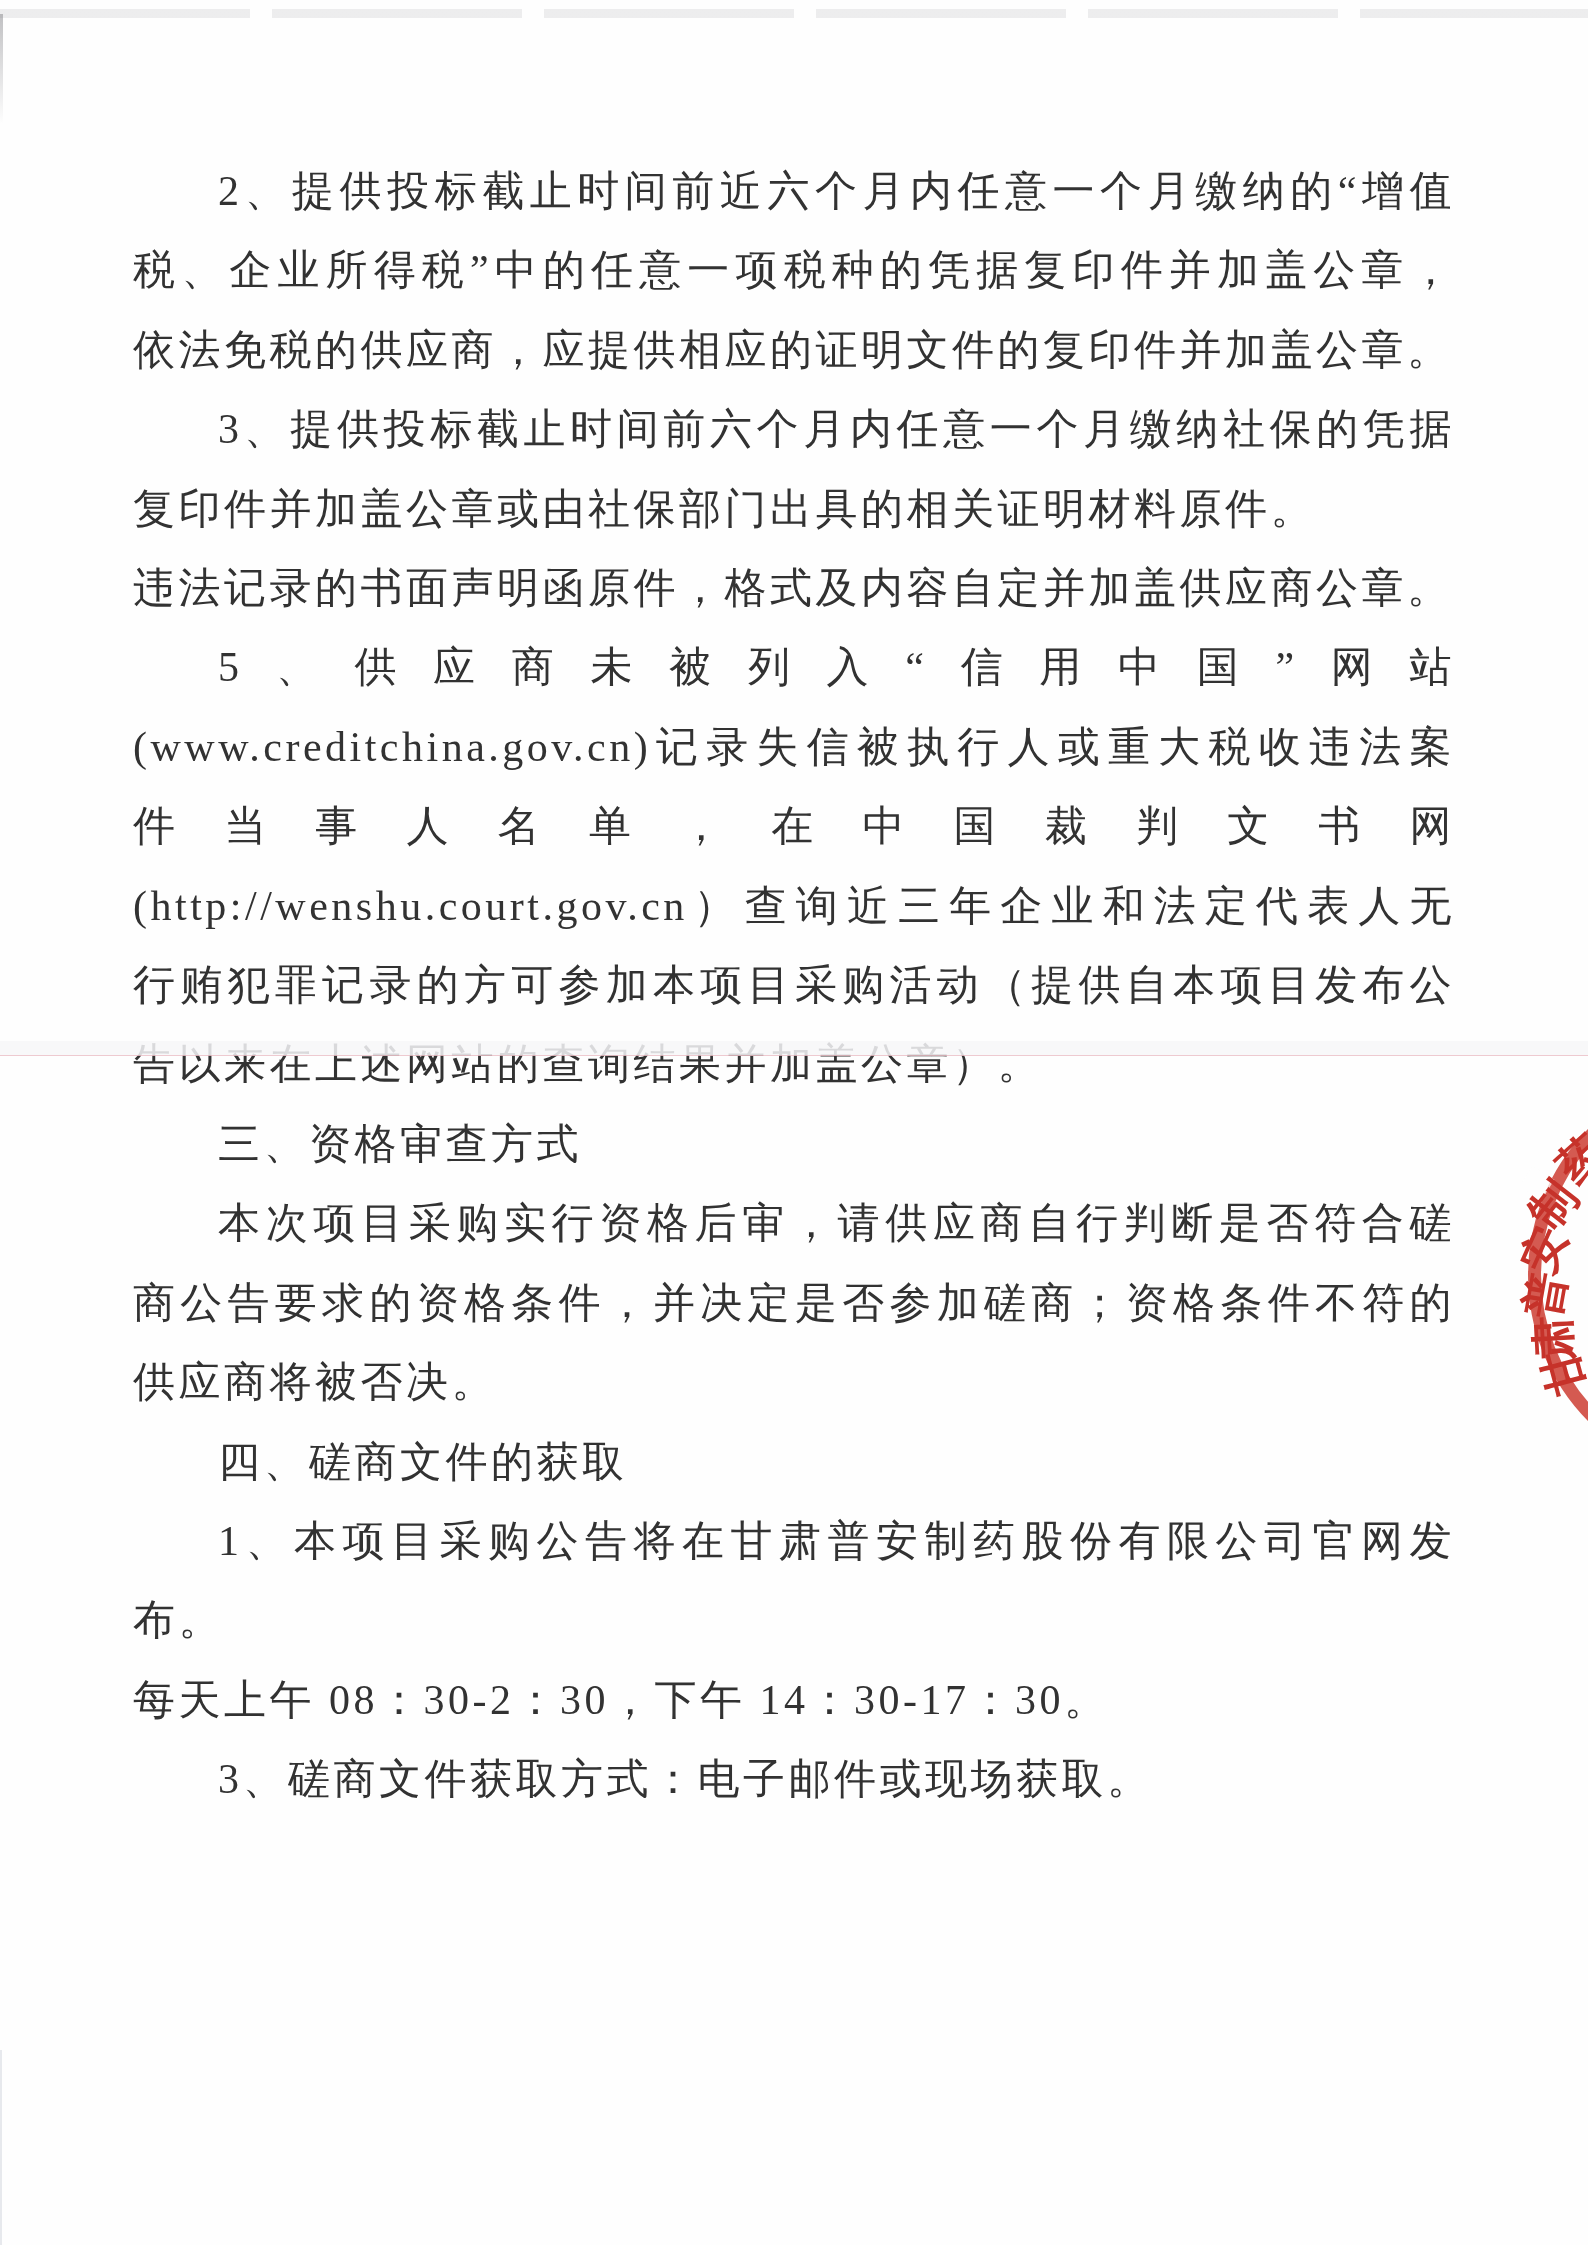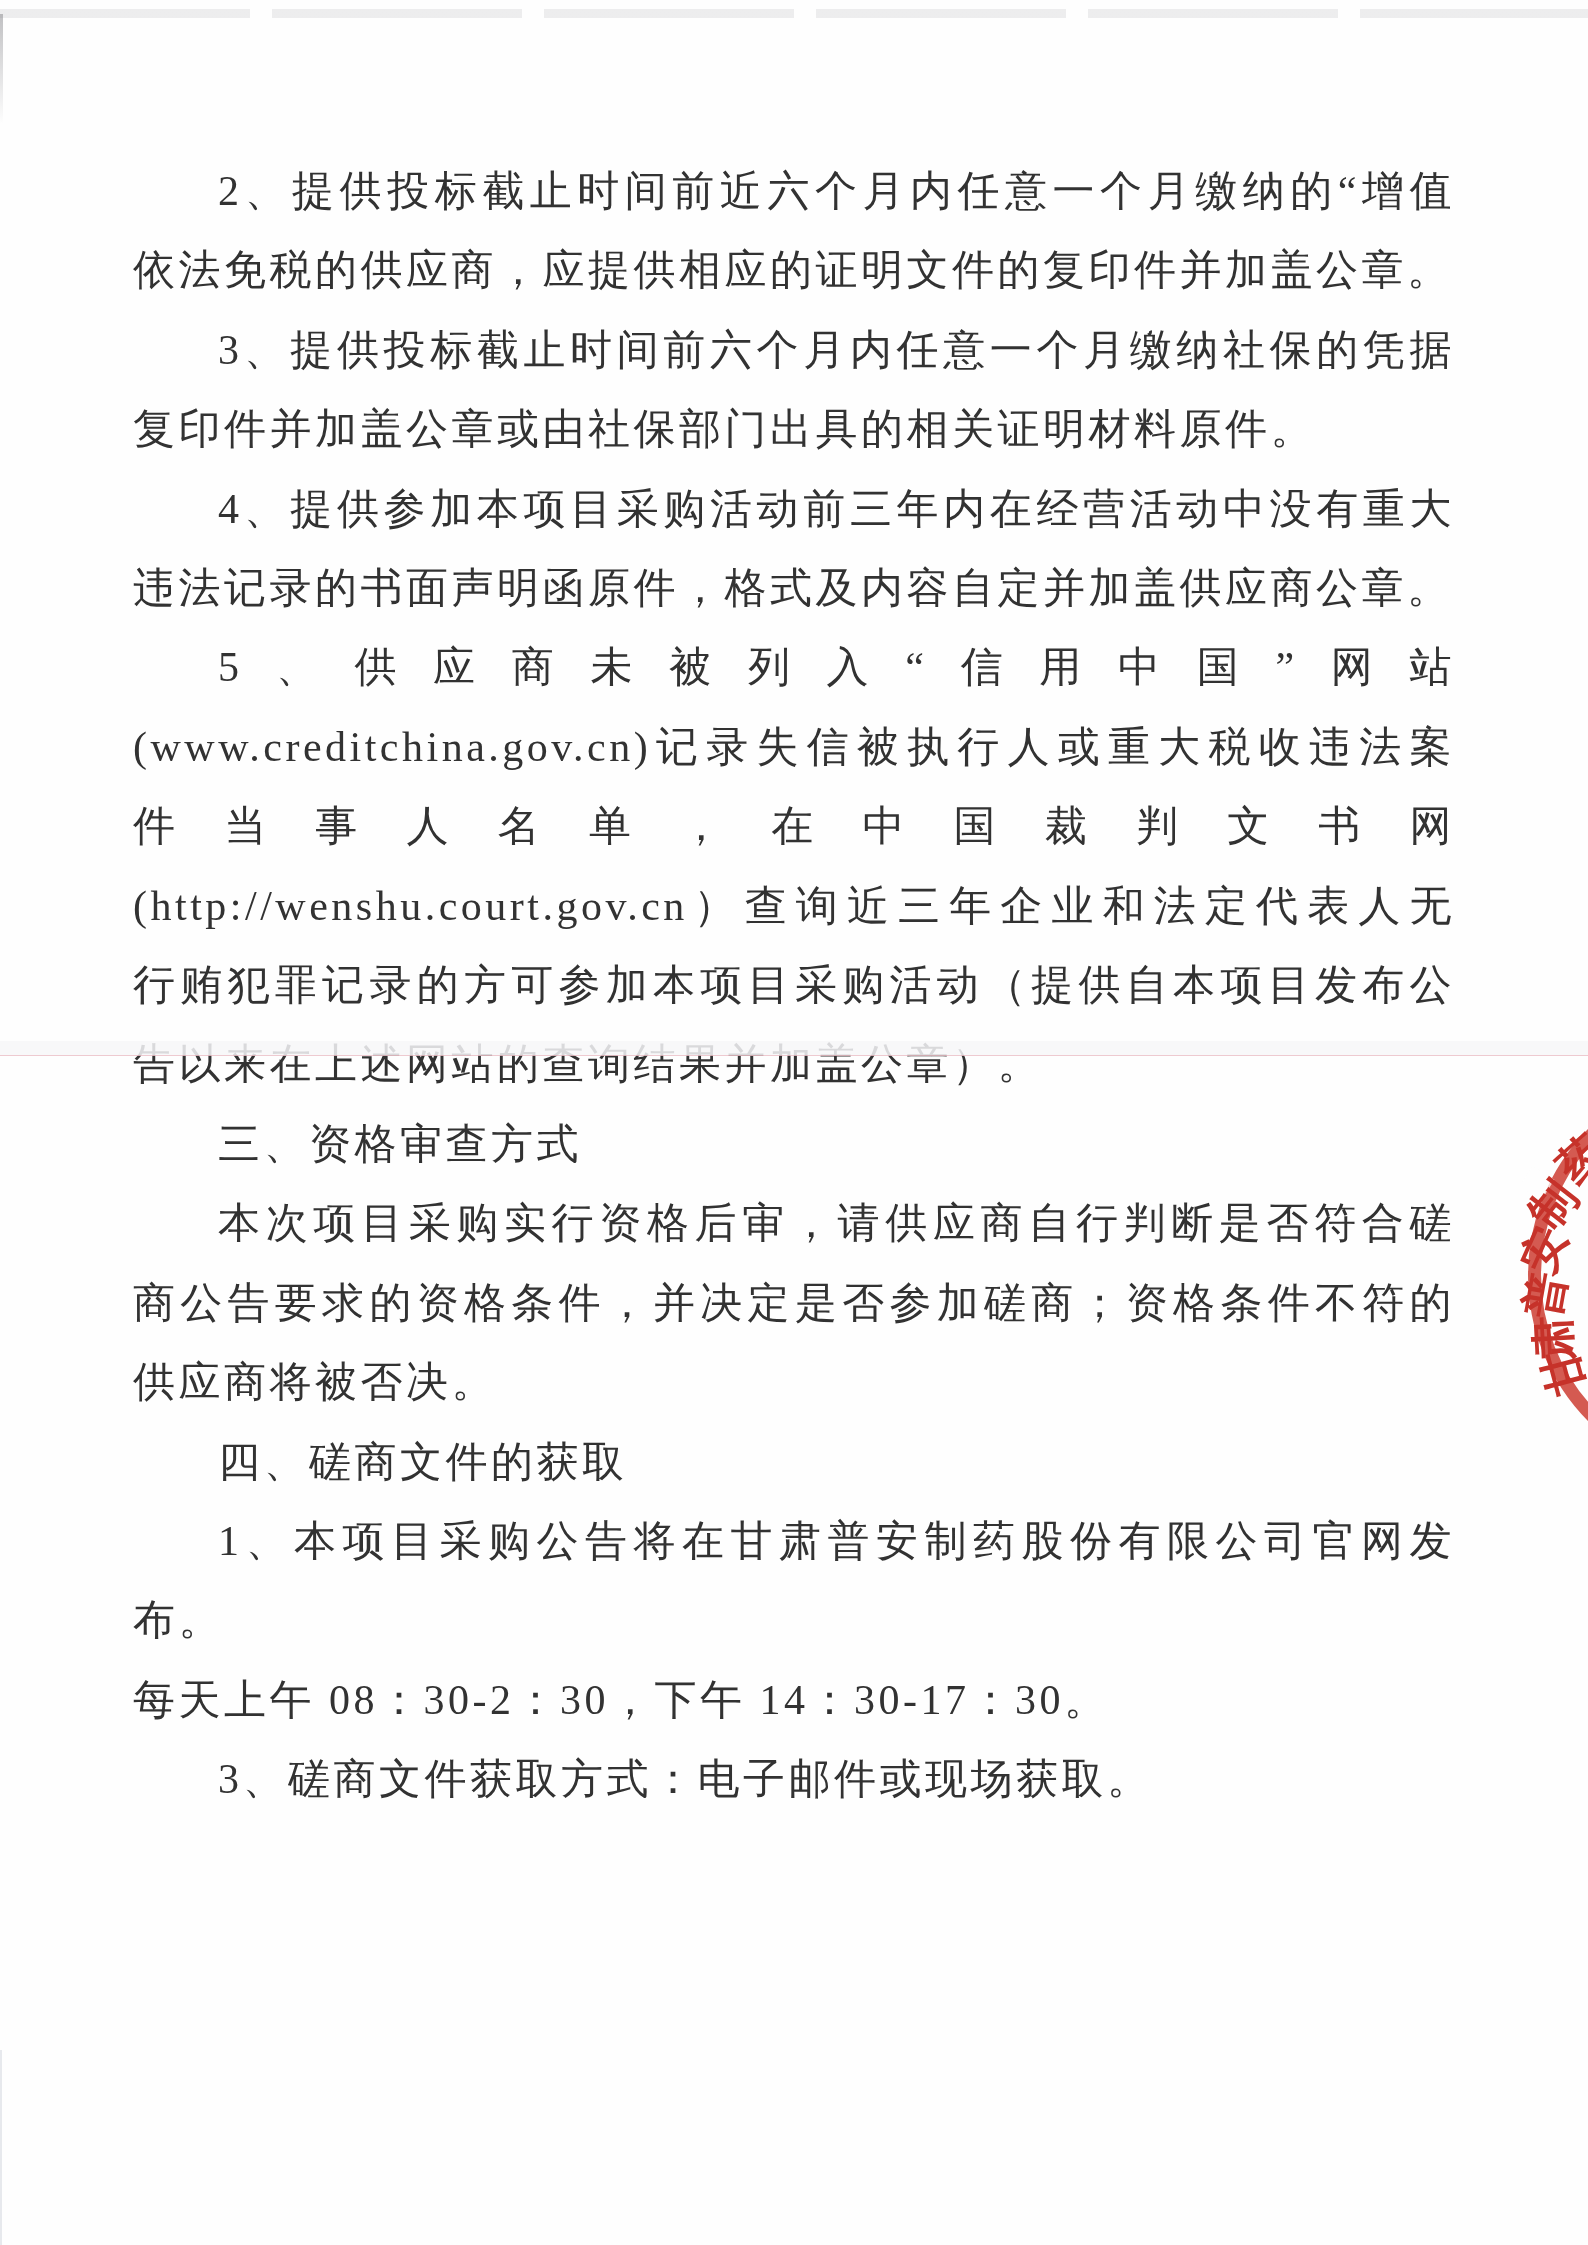--- a/index.html
+++ b/index.html
@@ -110,24 +110,24 @@
 </head>
 <body>
 
 <div class="page">
 
   <div class="scan-top"></div>
   <div class="scan-left-edge"></div>
 
   <div class="content" id="content">
       <div class="line indent justify">2、提供投标截止时间前近六个月内任意一个月缴纳的“增值</div>
+      <div class="line justify">税、企业所得税”中的任意一项税种的凭据复印件并加盖公章，</div>
       <div class="line">依法免税的供应商，应提供相应的证明文件的复印件并加盖公章。</div>
       <div class="line indent justify">3、提供投标截止时间前六个月内任意一个月缴纳社保的凭据</div>
       <div class="line">复印件并加盖公章或由社保部门出具的相关证明材料原件。</div>
-      <div class="line indent justify">4、提供参加本项目采购活动前三年内在经营活动中没有重大</div>
       <div class="line">违法记录的书面声明函原件，格式及内容自定并加盖供应商公章。</div>
       <div class="line indent justify">5、供应商未被列入“信用中国”网站</div>
       <div class="line justify">(www.creditchina.gov.cn)记录失信被执行人或重大税收违法案</div>
       <div class="line justify">件当事人名单，在中国裁判文书网</div>
       <div class="line justify">(http://wenshu.court.gov.cn）查询近三年企业和法定代表人无</div>
       <div class="line justify">行贿犯罪记录的方可参加本项目采购活动（提供自本项目发布公</div>
       <div class="line">告以来在上述网站的查询结果并加盖公章）。</div>
       <div class="line indent bold">三、资格审查方式</div>
       <div class="line indent justify">本次项目采购实行资格后审，请供应商自行判断是否符合磋</div>
       <div class="line justify">商公告要求的资格条件，并决定是否参加磋商；资格条件不符的</div>

